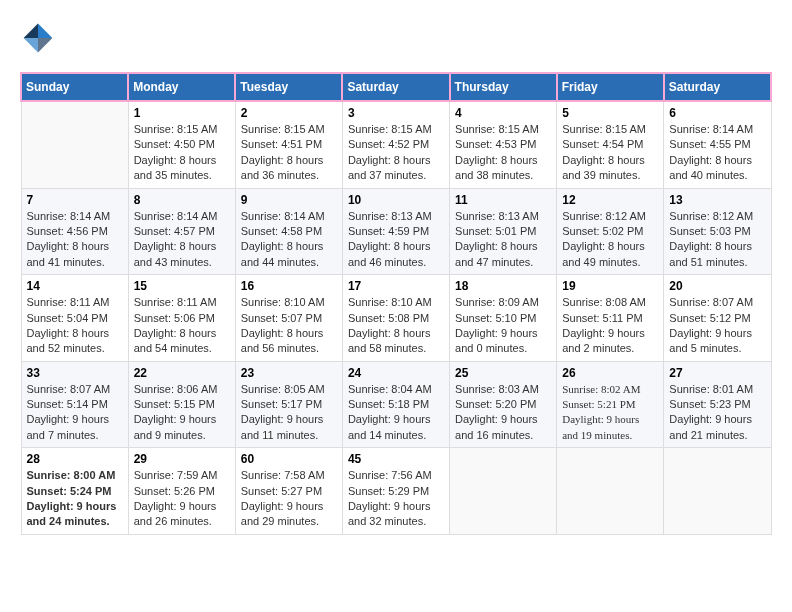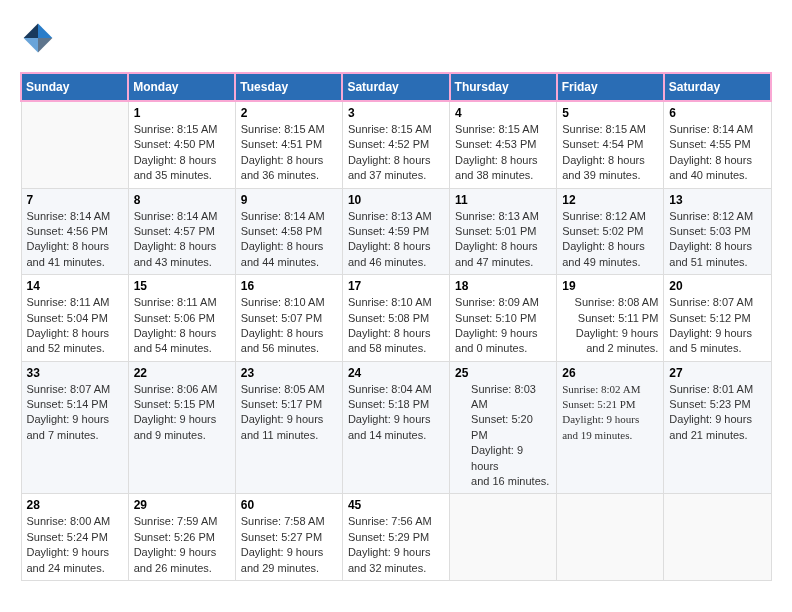--- a/index.html
+++ b/index.html
@@ -244,21 +244,21 @@
         </td>
         <td>
           <div class="day-num">18</div>
           <div class="day-info" style="white-space: pre-line;">Sunrise: 8:09 AM
 Sunset: 5:10 PM
 Daylight: 9 hours
 and 0 minutes.</div>
         </td>
         <td>
           <div class="day-num">19</div>
-          <div class="day-info" style="white-space: pre-line; text-align: right;">Sunrise: 8:08 AM
+          <div class="day-info" style="white-space: pre-line;">Sunrise: 8:08 AM
 Sunset: 5:11 PM
 Daylight: 9 hours
 and 2 minutes.</div>
         </td>
         <td>
           <div class="day-num">20</div>
           <div class="day-info" style="white-space: pre-line;">Sunrise: 8:07 AM
 Sunset: 5:12 PM
 Daylight: 9 hours
 and 5 minutes.</div>
@@ -288,21 +288,21 @@
         </td>
         <td>
           <div class="day-num">24</div>
           <div class="day-info" style="white-space: pre-line;">Sunrise: 8:04 AM
 Sunset: 5:18 PM
 Daylight: 9 hours
 and 14 minutes.</div>
         </td>
         <td>
           <div class="day-num">25</div>
-          <div class="day-info" style="white-space: pre-line; margin-left: 16px;">Sunrise: 8:03 AM
+          <div class="day-info" style="white-space: pre-line;">Sunrise: 8:03 AM
 Sunset: 5:20 PM
 Daylight: 9 hours
 and 16 minutes.</div>
         </td>
         <td>
           <div class="day-num">26</div>
           <div class="day-info" style="white-space: pre-line; font-family: Liberation Serif, serif;">Sunrise: 8:02 AM
 Sunset: 5:21 PM
 Daylight: 9 hours
 and 19 minutes.</div>
@@ -311,21 +311,21 @@
           <div class="day-num">27</div>
           <div class="day-info" style="white-space: pre-line;">Sunrise: 8:01 AM
 Sunset: 5:23 PM
 Daylight: 9 hours
 and 21 minutes.</div>
         </td>
       </tr>
       <tr>
         <td>
           <div class="day-num">28</div>
-          <div class="day-info" style="white-space: pre-line;">Sunrise: 8:00 AM
+          <div class="day-info" style="white-space: pre-line; font-weight: bold;">Sunrise: 8:00 AM
 Sunset: 5:24 PM
 Daylight: 9 hours
 and 24 minutes.</div>
         </td>
         <td>
           <div class="day-num">29</div>
           <div class="day-info" style="white-space: pre-line;">Sunrise: 7:59 AM
 Sunset: 5:26 PM
 Daylight: 9 hours
 and 26 minutes.</div>

